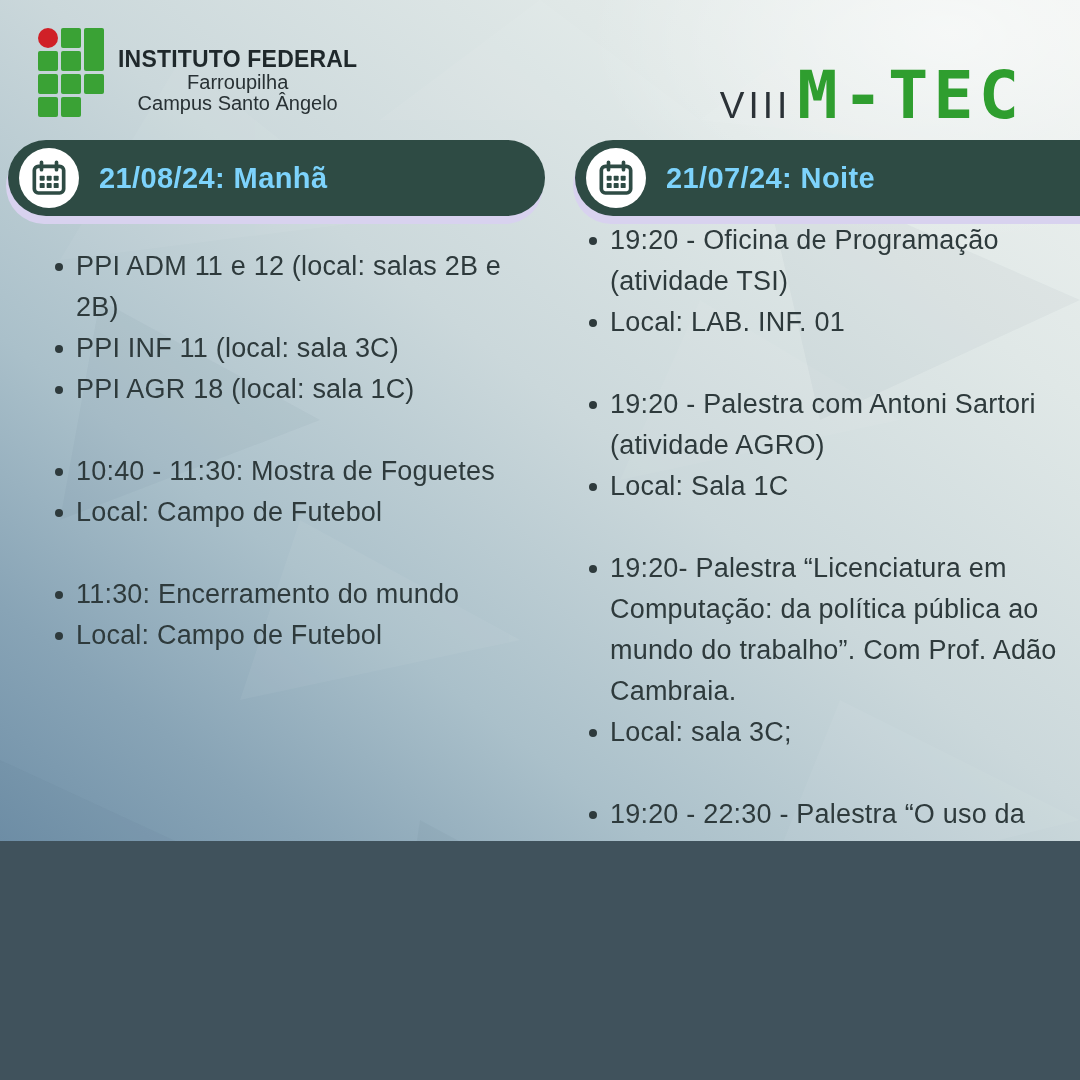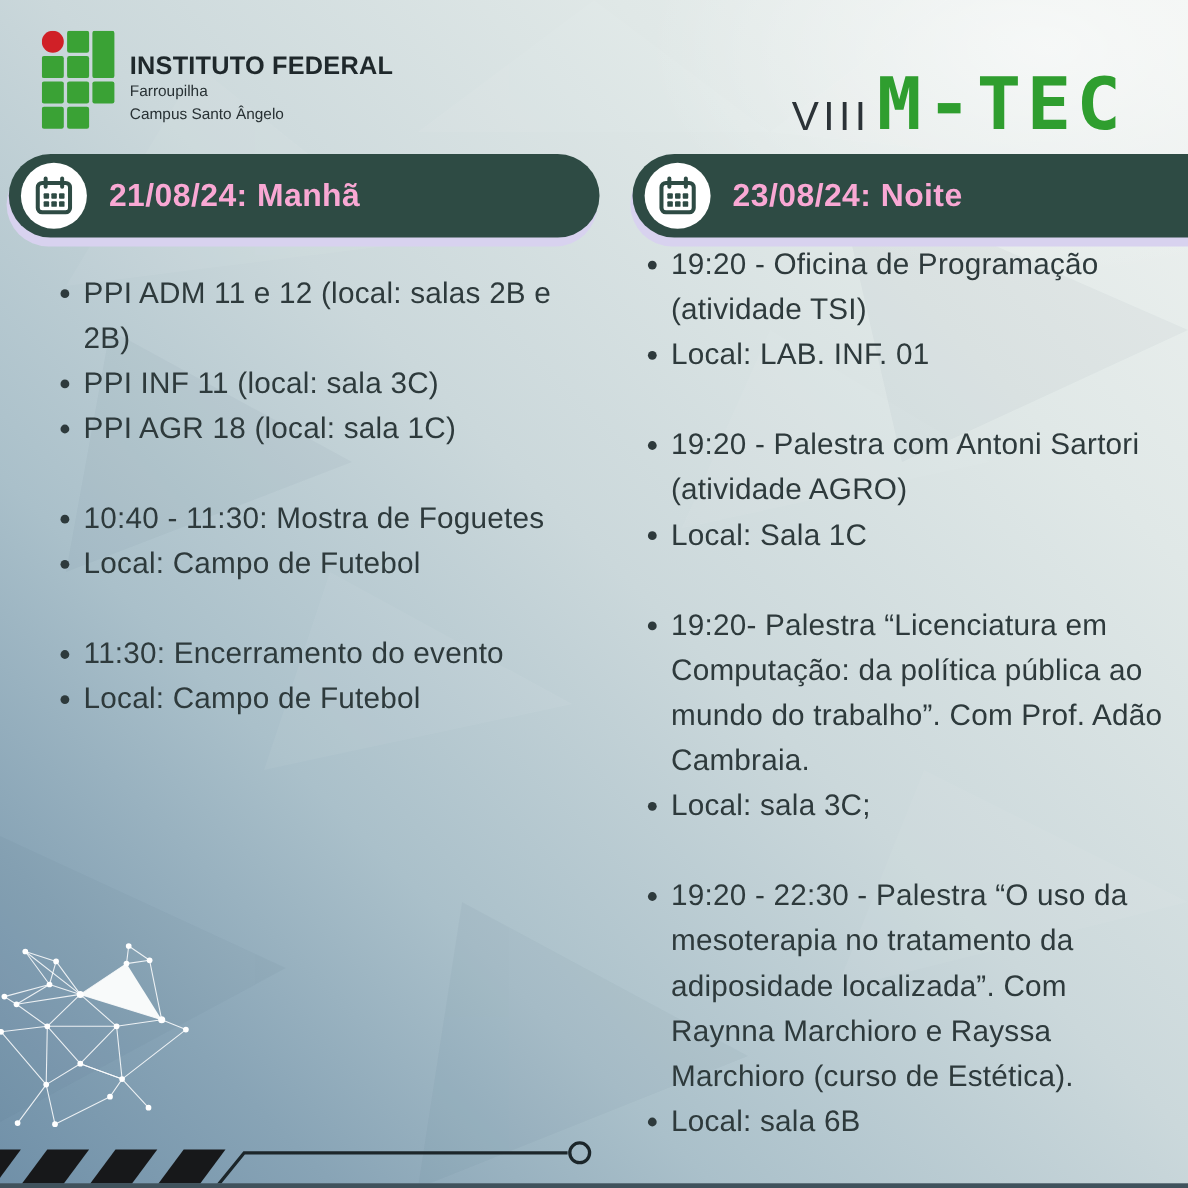--- a/index.html
+++ b/index.html
@@ -1,42 +1,42 @@
 <!DOCTYPE html>
 <html><head>
 <meta charset="utf-8">
 <style>
   html,body{margin:0;padding:0;background:#40525c;}
   #poster{
-    position:relative;width:1080px;height:1076px;overflow:hidden;
+    position:relative;width:1080px;height:841px;overflow:hidden;
     font-family:"Liberation Sans",sans-serif;
     background:
       radial-gradient(520px 300px at 88% 4%, rgba(255,255,255,.55), rgba(255,255,255,0) 70%),
       linear-gradient(to bottom left,#f0f3f1 0%,#e0e8e7 24%,#cbd8db 48%,#aac0ca 70%,#88a4b6 86%,#7090a8 100%);
   }
   
   .poly{position:absolute;inset:0;pointer-events:none;}
   
   .logo-block{position:absolute;left:38px;top:28px;display:flex;align-items:flex-start;gap:12px;}
   .logo-text{padding-top:18px;color:#222b2e;}
   .logo-title{font-size:23px;font-weight:bold;letter-spacing:.2px;line-height:26px;color:#1f282b;}
-  .logo-sub{font-size:14px;line-height:21px;color:#283134;}
+  .logo-sub{font-size:20px;line-height:21px;color:#283134;text-align:center;}
   .mtec-block{position:absolute;right:56px;top:40px;display:flex;align-items:baseline;gap:6px;}
   .mtec-edition{font-size:37px;color:#2b3237;letter-spacing:4px;font-weight:500;margin-top:45px;}
   .mtec-name{font-family:"DejaVu Sans Mono",monospace;font-weight:bold;font-size:67px;
              letter-spacing:5px;color:#2f9e2f;transform:scaleY(.98);}
   
   .pill{position:absolute;top:140px;height:76px;background:#2e4b44;border-radius:40px;
         display:flex;align-items:center;box-shadow:-2px 8px 0 #d8d2ef;}
   .pill-morning{left:8px;width:537px;}
   .pill-night{left:575px;width:562px;}
   .cal-circle{width:60px;height:60px;border-radius:50%;background:#ffffff;margin-left:11px;
               display:flex;align-items:center;justify-content:center;flex:0 0 auto;}
   .cal-circle svg{width:40px;height:40px;}
-  .pill-title{color:#f9a8d4;font-size:29px;font-weight:bold;letter-spacing:.4px;margin-left:20px;white-space:nowrap;}
+  .pill-title{color:#7dd3fc;font-size:29px;font-weight:bold;letter-spacing:.4px;margin-left:20px;white-space:nowrap;}
   
   .col{position:absolute;color:#2e3a3c;font-size:27px;line-height:41px;letter-spacing:.2px;}
   .col-morning{left:52px;top:246px;width:486px;}
   .col-night{left:586px;top:220px;width:482px;}
   ul.group{list-style:none;margin:0 0 41px 0;padding:0;}
   ul.group:last-child{margin-bottom:0;}
   li.item{position:relative;padding-left:24px;}
   li.item::before{content:"";position:absolute;left:3px;top:17px;width:8px;height:8px;
                   border-radius:50%;background:#2e3a3c;}
   
@@ -119,35 +119,35 @@
         <g fill="#2e4b44" stroke="none">
           <rect x="6.4" y="10.6" width="3" height="3" rx=".5"></rect>
           <rect x="10.6" y="10.6" width="3" height="3" rx=".5"></rect>
           <rect x="14.8" y="10.6" width="3" height="3" rx=".5"></rect>
           <rect x="6.4" y="15" width="3" height="3" rx=".5"></rect>
           <rect x="10.6" y="15" width="3" height="3" rx=".5"></rect>
           <rect x="14.8" y="15" width="3" height="3" rx=".5"></rect>
         </g>
       </svg>
     </span>
-    <span class="pill-title">23/08/24: Noite</span>
+    <span class="pill-title">21/07/24: Noite</span>
   </div>
 
   <div class="col col-morning">
     <ul class="group">
       <li class="item">PPI ADM 11 e 12 (local: salas 2B e 2B)</li>
       <li class="item">PPI INF 11 (local: sala 3C)</li>
       <li class="item">PPI AGR 18 (local: sala 1C)</li>
     </ul>
     <ul class="group">
       <li class="item">10:40 - 11:30: Mostra de Foguetes</li>
       <li class="item">Local: Campo de Futebol</li>
     </ul>
     <ul class="group">
-      <li class="item">11:30: Encerramento do evento</li>
+      <li class="item">11:30: Encerramento do mundo</li>
       <li class="item">Local: Campo de Futebol</li>
     </ul>
   </div>
 
   <div class="col col-night">
     <ul class="group">
       <li class="item">19:20 - Oficina de Programação (atividade TSI)</li>
       <li class="item">Local: LAB. INF. 01</li>
     </ul>
     <ul class="group">

